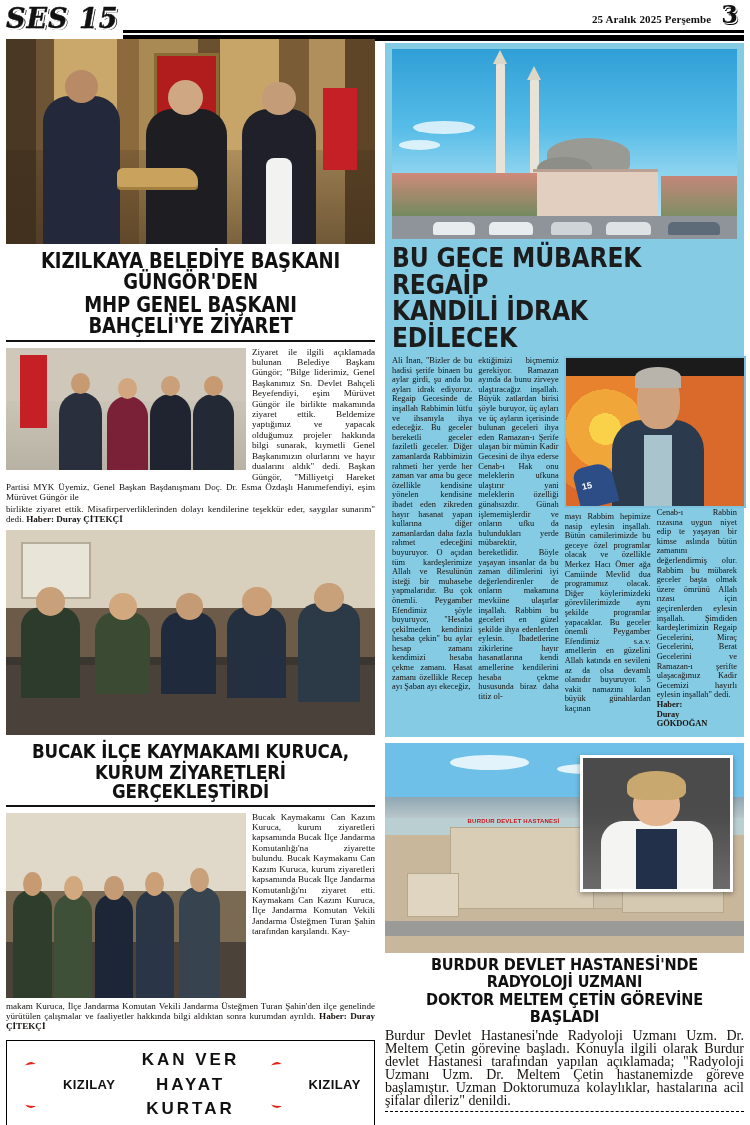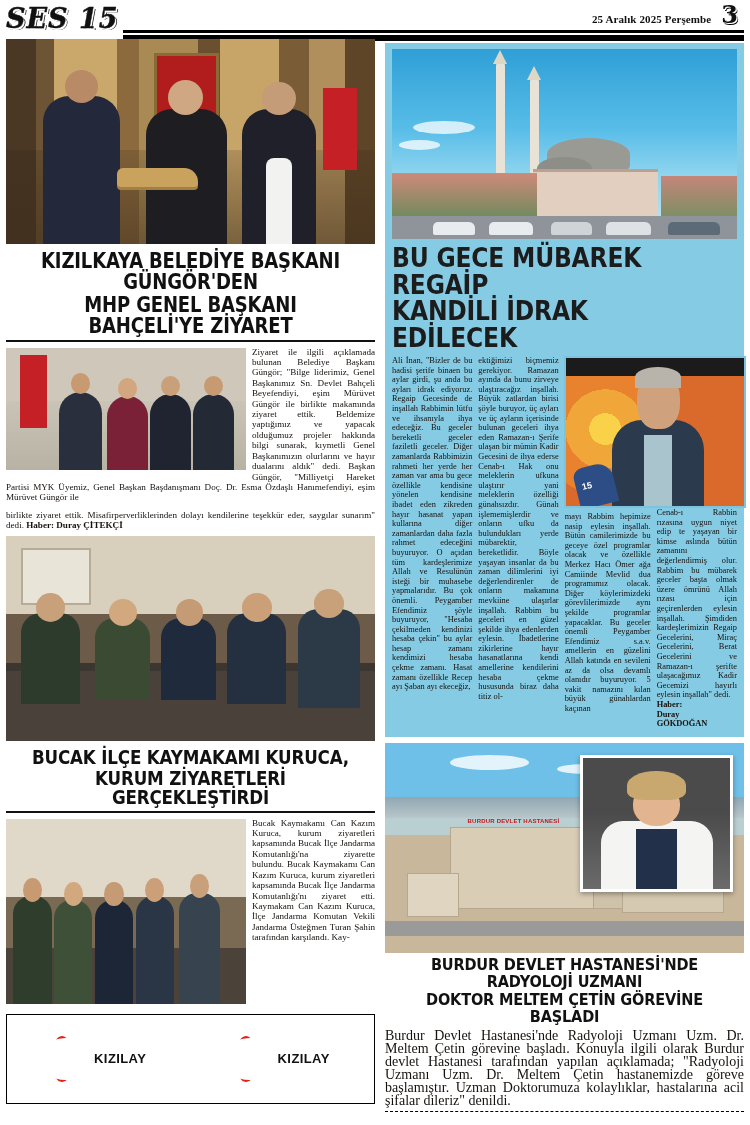--- a/index.html
+++ b/index.html
@@ -253,21 +253,21 @@
           <div class="f" style="left:42%;bottom:0;width:17%;height:60%;background:#7a2138"></div>
           <div class="hd" style="left:46.5%;bottom:58%;width:8%;height:17%;background:#d2a67f"></div>
           <div class="f" style="left:60%;bottom:0;width:17%;height:62%;background:#1f2430"></div>
           <div class="hd" style="left:64.5%;bottom:60%;width:8%;height:17%;background:#caa07a"></div>
           <div class="f" style="left:78%;bottom:0;width:17%;height:62%;background:#232a36"></div>
           <div class="hd" style="left:82.5%;bottom:60%;width:8%;height:17%;background:#c79a72"></div>
 
         </div>
         <div class="txt">Ziyaret ile ilgili açıklamada bulunan Belediye Başkanı Güngör; "Bilge liderimiz, Genel Başkanımız Sn. Devlet Bahçeli Beyefendiyi, eşim Mürüvet Güngör ile birlikte makamında ziyaret ettik. Beldemize yaptığımız ve yapacak olduğumuz projeler hakkında bilgi sunarak, kıymetli Genel Başkanımızın olurlarını ve hayır dualarını aldık" dedi. Başkan Güngör, "Milliyetçi Hareket Partisi MYK Üyemiz, Genel Başkan Başdanışmanı Doç. Dr. Esma Özdaşlı Hanımefendiyi, eşim Mürüvet Güngör ile</div>
       </div>
-      <div class="txt" style="margin-top:7px"><span>birlikte ziyaret ettik. Misafirperverliklerinden dolayı kendilerine teşekkür eder, saygılar sunarım" dedi. </span><b>Haber: Duray ÇİTEKÇİ</b></div>
+      <div class="txt" style="margin-top:1px"><span>birlikte ziyaret ettik. Misafirperverliklerinden dolayı kendilerine teşekkür eder, saygılar sunarım" dedi. </span><b>Haber: Duray ÇİTEKÇİ</b></div>
 
       <div class="photo ph-meet" style="margin-top:5px">
         <div class="win"></div>
         <div class="tbl"></div>
         <div class="f" style="left:4%;bottom:18%;width:16%;height:44%;background:#2d3b2c"></div>
         <div class="hd" style="left:8%;bottom:58%;width:8%;height:14%;background:#c8a079"></div>
         <div class="f" style="left:24%;bottom:20%;width:15%;height:40%;background:#3a4a33"></div>
         <div class="hd" style="left:28%;bottom:56%;width:7.5%;height:13%;background:#d2a87f"></div>
         <div class="f" style="left:42%;bottom:20%;width:15%;height:40%;background:#1f2a3c"></div>
         <div class="hd" style="left:46%;bottom:56%;width:7.5%;height:13%;background:#c49b74"></div>
@@ -290,26 +290,32 @@
           <div class="hd" style="position:absolute;left:24%;bottom:53%;width:8%;height:13%;background:#d2a87f;border-radius:50%"></div>
           <div class="f" style="left:37%;bottom:0;width:16%;height:56%;background:#1d2636;border-radius:18px 18px 0 0;position:absolute"></div>
           <div class="hd" style="position:absolute;left:41%;bottom:53%;width:8%;height:13%;background:#c49b74;border-radius:50%"></div>
           <div class="f" style="left:54%;bottom:0;width:16%;height:58%;background:#2a3546;border-radius:18px 18px 0 0;position:absolute"></div>
           <div class="hd" style="position:absolute;left:58%;bottom:55%;width:8%;height:13%;background:#cb9f78;border-radius:50%"></div>
           <div class="f" style="left:72%;bottom:0;width:17%;height:60%;background:#37434f;border-radius:18px 18px 0 0;position:absolute"></div>
           <div class="hd" style="position:absolute;left:76.5%;bottom:57%;width:8%;height:13%;background:#c8a079;border-radius:50%"></div>
         </div>
         <div class="txt">Bucak Kaymakamı Can Kazım Kuruca, kurum ziyaretleri kapsamında Bucak İlçe Jandarma Komutanlığı'na ziyarette bulundu.  Bucak Kaymakamı Can Kazım Kuruca, kurum ziyaretleri kapsamında Bucak İlçe Jandarma Komutanlığı'nı ziyaret etti. Kaymakam Can Kazım Kuruca, İlçe Jandarma Komutan Vekili Jandarma Üsteğmen Turan Şahin tarafından karşılandı. Kay-</div>
       </div>
+      <div class="txt" style="margin-top:1px"><span>makam Kuruca, İlçe Jandarma Komutan Vekili Jandarma Üsteğmen Turan Şahin'den ilçe genelinde yürütülen çalışmalar ve faaliyetler hakkında bilgi aldıktan sonra kurumdan ayrıldı. </span><b>Haber: Duray ÇİTEKÇİ</b></div>
 
       <div class="kizilay">
         <div class="kz-logo">
           <div class="crescent"></div>
           <div class="kz-t1">TÜRK</div>
           <div class="kz-t2">KIZILAY</div>
+        </div>
+        <div class="kz-slogan">
+          <div>KAN VER</div>
+          <div>HAYAT</div>
+          <div>KURTAR</div>
         </div>
         <div class="kz-logo">
           <div class="crescent"></div>
           <div class="kz-t1">TÜRK</div>
           <div class="kz-t2">KIZILAY</div>
         </div>
       </div>
     </div>
 
     <div class="col-right">

